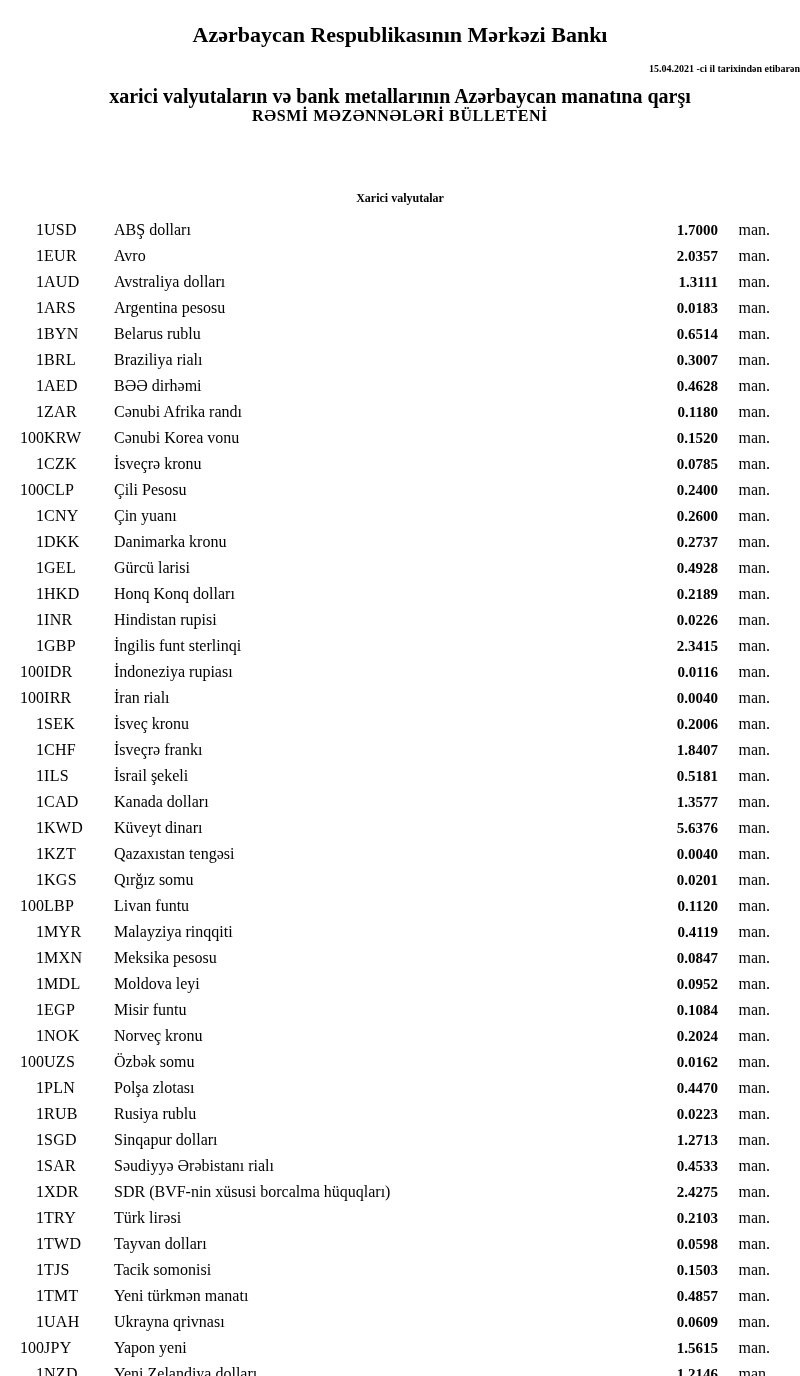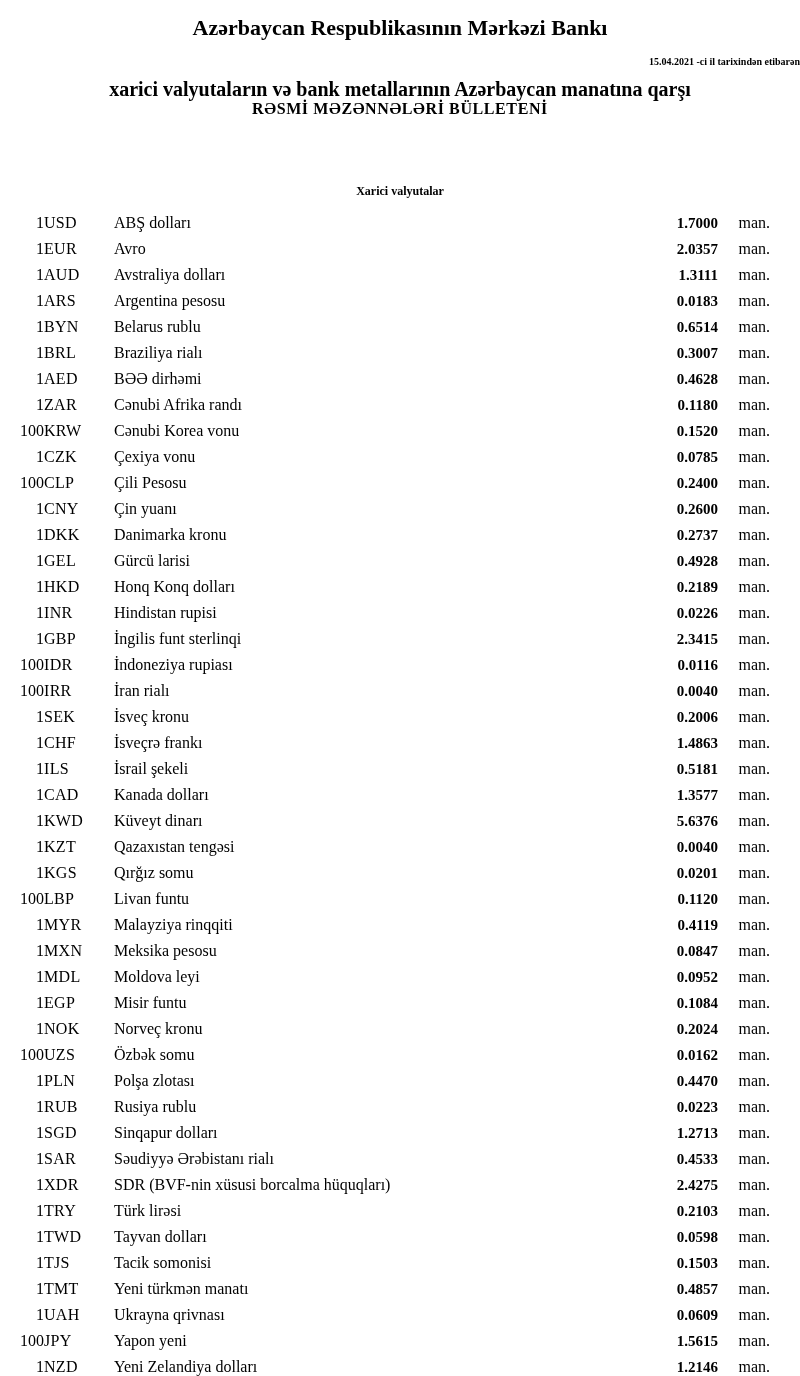--- a/index.html
+++ b/index.html
@@ -4,21 +4,21 @@
 <style>
   * { margin: 0; padding: 0; box-sizing: border-box; }
   html, body { background: #ffffff; }
   body {
     width: 800px;
     height: 1376px;
     color: #000000;
     font-family: "Liberation Serif", serif;
     overflow: hidden;
   }
-  .page { width: 800px; height: 1376px; padding-top: 14px; }
+  .page { width: 800px; height: 1376px; padding-top: 21px; }
 
   .hdr-title {
     text-align: center;
     font-weight: bold;
     font-size: 22px;
     line-height: 28px;
   }
   .hdr-date {
     text-align: right;
     font-weight: bold;
@@ -145,21 +145,21 @@
       <div class="row">
     <span class="cell-qty">100</span>
     <span class="cell-code">KRW</span>
     <span class="cell-name">Cənubi Korea vonu</span>
     <span class="cell-rate">0.1520</span>
     <span class="cell-unit">man.</span>
   </div>
       <div class="row">
     <span class="cell-qty">1</span>
     <span class="cell-code">CZK</span>
-    <span class="cell-name">Çexiya vonu</span>
+    <span class="cell-name">İsveçrə kronu</span>
     <span class="cell-rate">0.0785</span>
     <span class="cell-unit">man.</span>
   </div>
       <div class="row">
     <span class="cell-qty">100</span>
     <span class="cell-code">CLP</span>
     <span class="cell-name">Çili Pesosu</span>
     <span class="cell-rate">0.2400</span>
     <span class="cell-unit">man.</span>
   </div>
@@ -223,21 +223,21 @@
     <span class="cell-qty">1</span>
     <span class="cell-code">SEK</span>
     <span class="cell-name">İsveç kronu</span>
     <span class="cell-rate">0.2006</span>
     <span class="cell-unit">man.</span>
   </div>
       <div class="row">
     <span class="cell-qty">1</span>
     <span class="cell-code">CHF</span>
     <span class="cell-name">İsveçrə frankı</span>
-    <span class="cell-rate">1.4863</span>
+    <span class="cell-rate">1.8407</span>
     <span class="cell-unit">man.</span>
   </div>
       <div class="row">
     <span class="cell-qty">1</span>
     <span class="cell-code">ILS</span>
     <span class="cell-name">İsrail şekeli</span>
     <span class="cell-rate">0.5181</span>
     <span class="cell-unit">man.</span>
   </div>
       <div class="row">

